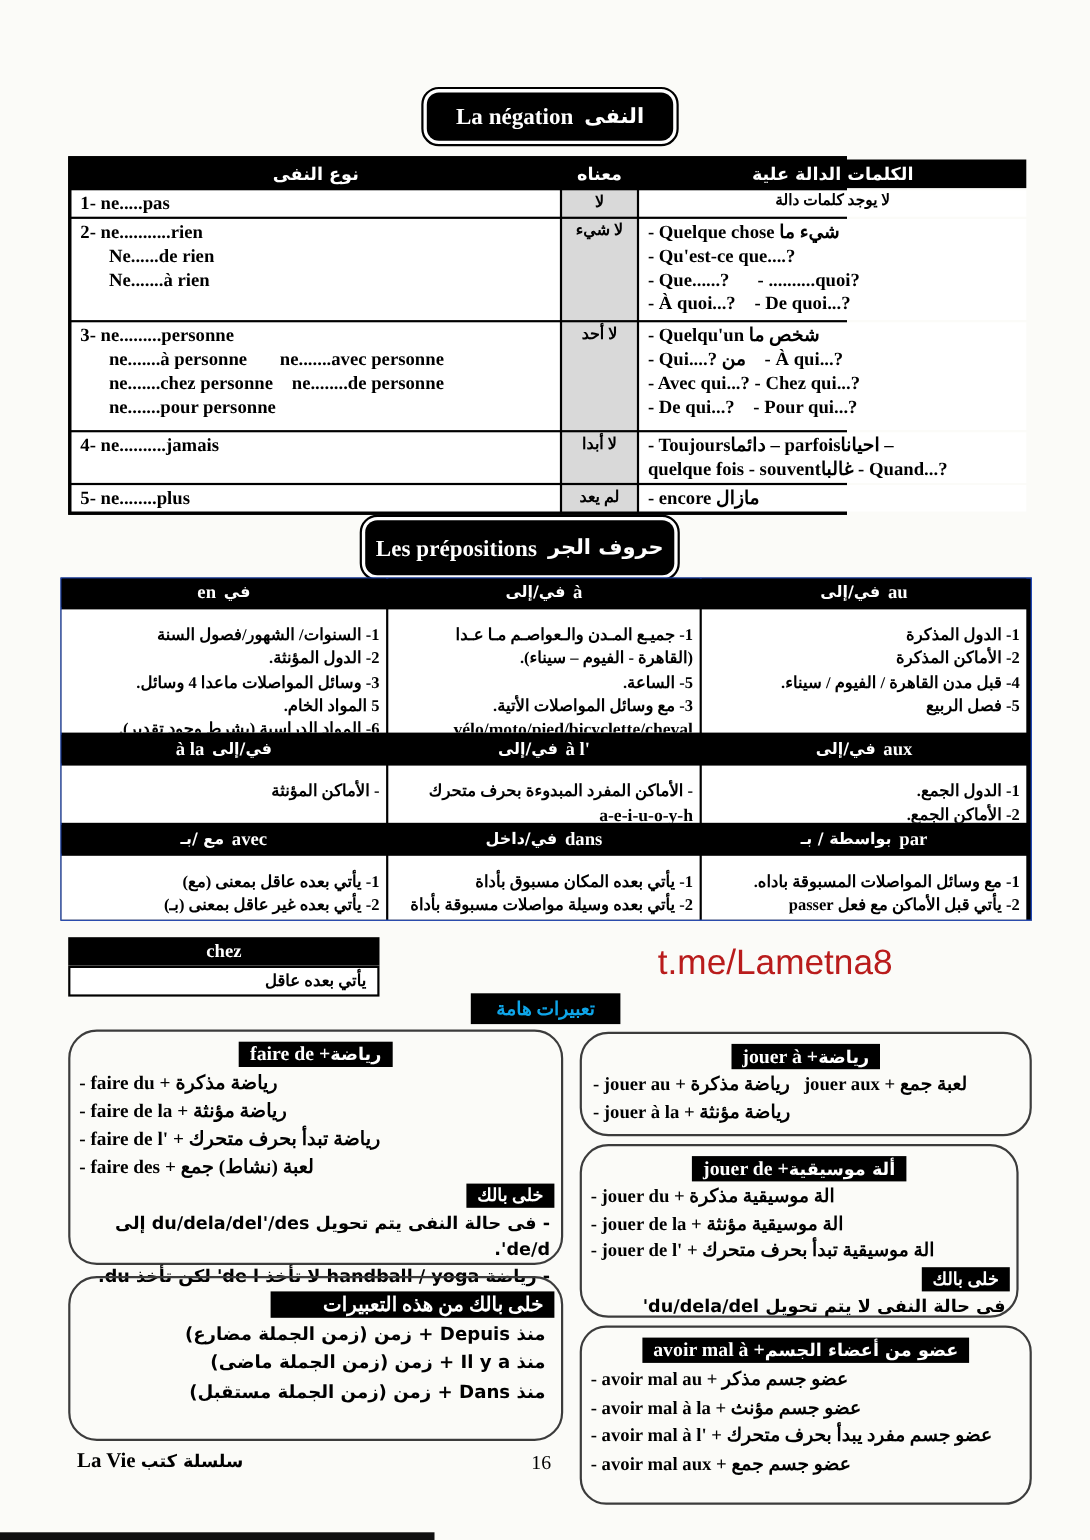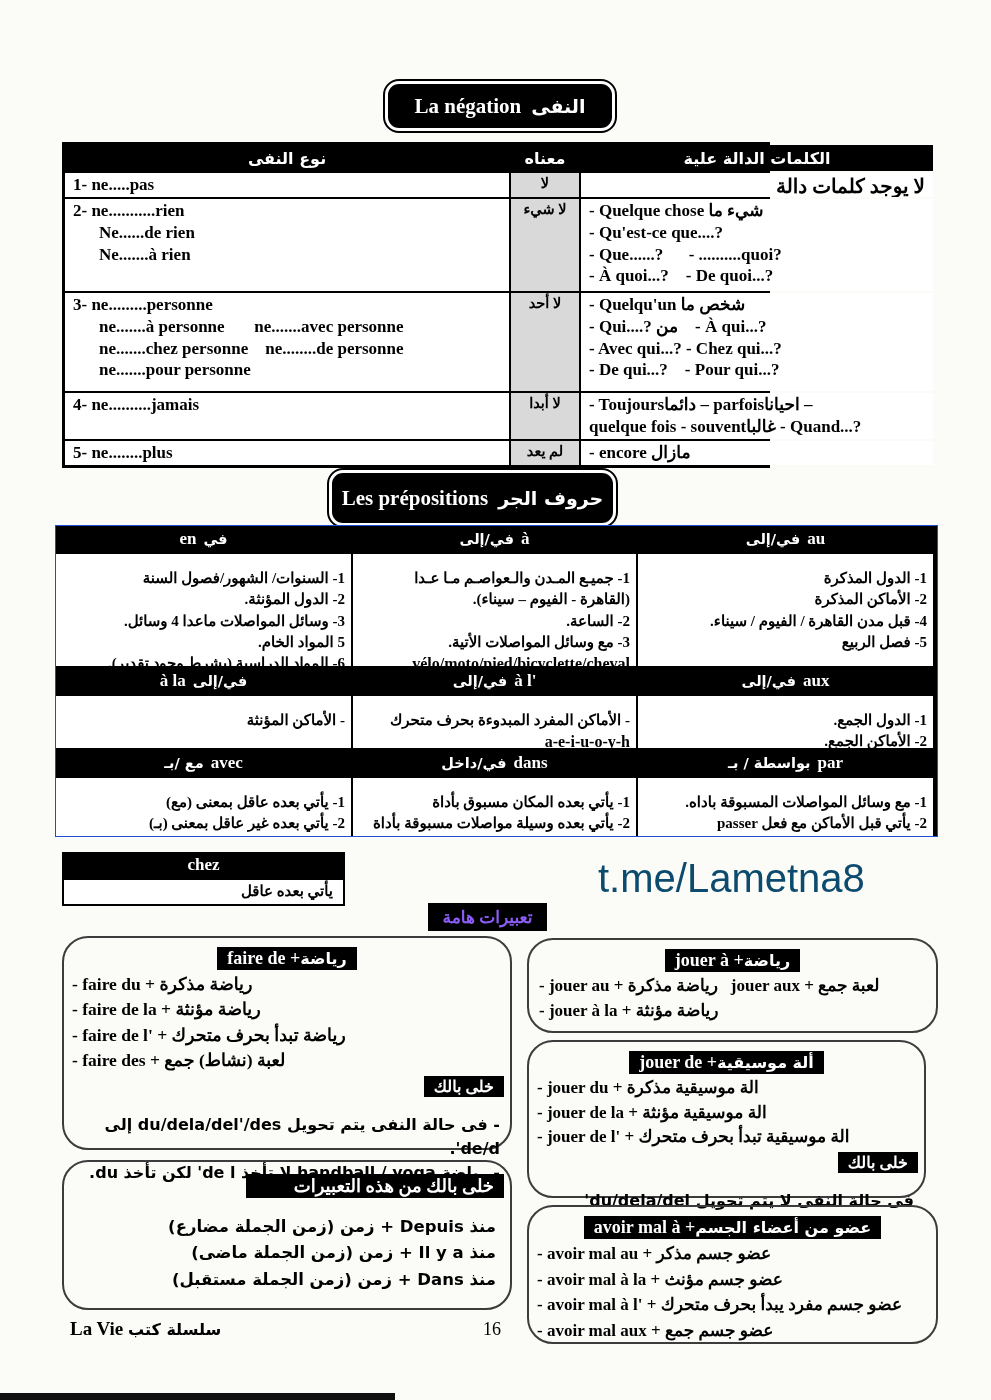--- a/index.html
+++ b/index.html
@@ -19,54 +19,54 @@
   
   .ntable{position:absolute;left:62px;top:142px;width:708px;box-sizing:border-box;border:3px solid #000;
           background:#000;display:grid;grid-template-columns:444px 68px 352px;
           grid-template-rows:26px 24px 92px 98px 46px 24px;gap:2px;}
   .ntable>div{background:#fff;overflow:hidden;box-sizing:border-box;}
   .nh{background:#000 !important;color:#fff;display:flex;align-items:center;justify-content:center;font-size:16px;}
   .nt{padding:1px 8px;font-size:17px;line-height:1.28;direction:ltr;text-align:left;}
   .nt .ind2{padding-left:26px;}
   .nm{background:#d9d9d9 !important;text-align:center;direction:rtl;font-size:14.5px;padding-top:2px;}
   .ni{padding:1px 8px;font-size:17px;line-height:1.28;direction:ltr;text-align:left;}
-  .ni.r1{direction:rtl;text-align:right;font-size:20px;}
+  .ni.r1{direction:rtl;text-align:center;font-size:14px;}
 
   
   .ptable{position:absolute;left:55px;top:525px;width:883px;box-sizing:border-box;border:1px solid #1d4ed8;
           background:#000;display:grid;grid-template-columns:295px 283px 295px;
           grid-template-rows:26px 112px 26px 52px 26px 58px;gap:2px;}
   .ptable>div{background:#fff;overflow:hidden;box-sizing:border-box;}
   .ph{background:#000 !important;color:#fff;display:flex;align-items:center;justify-content:center;gap:7px;font-size:16px;}
   .ph .lat{font-family:"Liberation Serif",serif;font-size:17px;}
   .ph .ar{font-size:14.5px;}
   .pb{direction:rtl;text-align:right;font-size:15px;line-height:1.42;padding:14px 6px 2px 4px;}
   .pb .ctr{direction:ltr;text-align:right;font-family:"Liberation Serif",serif;font-size:16px;}
 
   
   .chez-bar{position:absolute;left:62px;top:852px;width:283px;height:26px;background:#000;color:#fff;
             display:flex;align-items:center;justify-content:center;font-size:17px;}
   .chez-cell{position:absolute;left:62px;top:878px;width:283px;height:28px;border:2px solid #000;box-sizing:border-box;
              direction:rtl;text-align:right;font-size:15px;padding:2px 10px 0 0;background:#fff;}
 
   .wm{position:absolute;left:598px;top:856px;font-family:"Liberation Sans",sans-serif;font-weight:400;
-      font-size:40px;color:#0c4a6e;letter-spacing:0;}
-  .implabel{position:absolute;left:428px;top:903px;width:119px;height:28px;background:#000;color:#8b5cf6;
+      font-size:32px;color:#b91c1c;letter-spacing:0;}
+  .implabel{position:absolute;left:428px;top:903px;width:136px;height:28px;background:#000;color:#0ea5e9;
             display:flex;align-items:center;justify-content:center;direction:rtl;font-size:17px;}
 
   
   .xbox{position:absolute;border:2px solid #3c3c3c;border-radius:26px;box-sizing:border-box;background:transparent;}
   .b-faire{left:62px;top:936px;width:450px;height:214px;}
   .b-ja{left:527px;top:938px;width:411px;height:95px;}
   .b-jd{left:527px;top:1040px;width:399px;height:158px;}
   .b-at{left:62px;top:1160px;width:450px;height:150px;}
-  .b-av{left:527px;top:1205px;width:411px;height:139px;}
+  .b-av{left:527px;top:1205px;width:411px;height:163px;border-radius:24px;}
   .blabel{display:table;background:#000;color:#fff;padding:1px 10px;font-size:18px;margin:9px auto 2px auto;}
   .blabel .ar{font-size:16px;margin-top:44px;}
-  .blabel.rgt{margin:2px 6px 16px auto;direction:rtl;font-size:16px;}
+  .blabel.rgt{margin:2px 6px 2px auto;direction:rtl;font-size:16px;}
   .xln{direction:ltr;text-align:left;padding-left:8px;font-size:17.5px;line-height:1.45;}
   .xnote{direction:rtl;text-align:right;padding:0 10px;font-size:16px;line-height:1.5;}
   .b-ja .xln{padding-left:10px;font-size:17px;}
   .b-jd .xln{font-size:17px;}
   .b-av .xln{padding-left:8px;font-size:17px;line-height:1.5;}
   .b-at .xnote{font-size:16.5px;line-height:1.6;padding-right:14px;}
 
   .foot-series{position:absolute;left:70px;top:1318px;font-size:19px;direction:ltr;}
   .foot-series .ar{font-size:16px;}
   .foot-page{position:absolute;left:483px;top:1319px;font-size:18px;font-weight:400;}
@@ -167,21 +167,21 @@
     <div class="pb">
       <div>1- السنوات/ الشهور/فصول السنة</div>
       <div>2- الدول المؤنثة.</div>
       <div>3- وسائل المواصلات ماعدا 4 وسائل.</div>
       <div>5 المواد الخام.</div>
       <div>6- المواد الدراسية (بشرط وجود تقدير).</div>
     </div>
     <div class="pb">
       <div>1- جميـع المـدن والـعواصـم مـا عـدا</div>
       <div>(القاهرة - الفيوم – سيناء).</div>
-      <div>2- الساعة.</div>
+      <div>5- الساعة.</div>
       <div>3- مع وسائل المواصلات الأتية.</div>
       <div class="ctr">vélo/moto/pied/bicyclette/cheval</div>
     </div>
     <div class="pb">
       <div>1- الدول المذكرة</div>
       <div>2- الأماكن المذكرة</div>
       <div>4- قبل مدن القاهرة / الفيوم / سيناء.</div>
       <div>5- فصل الربيع</div>
     </div>
 

